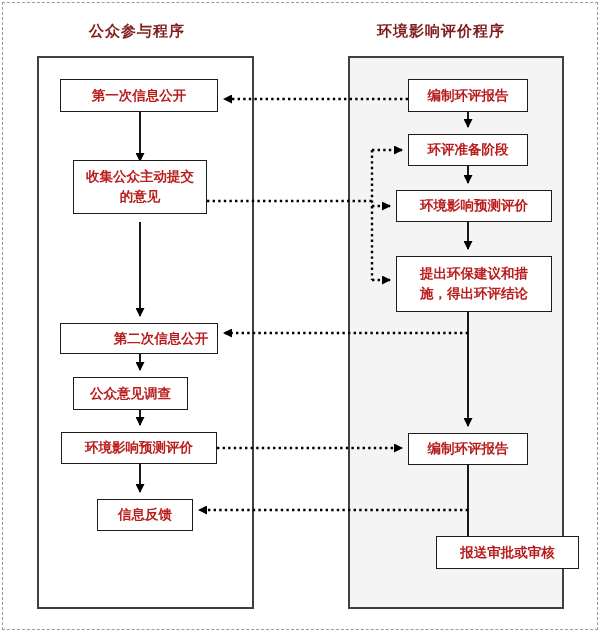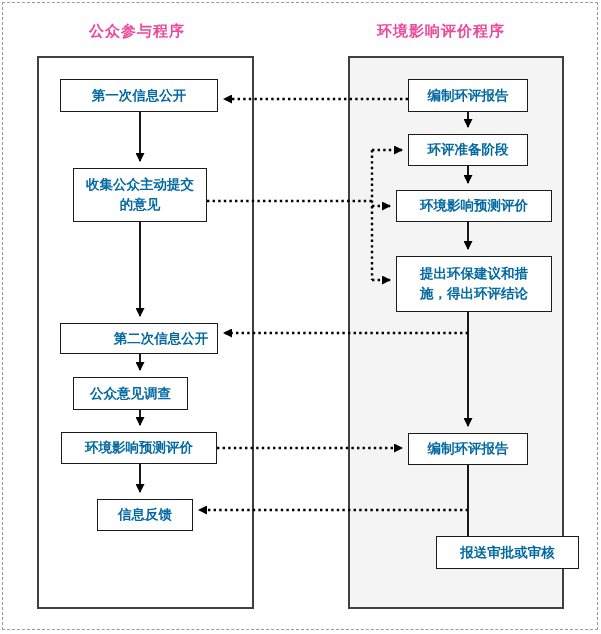--- a/index.html
+++ b/index.html
@@ -7,44 +7,44 @@
     position:relative;width:601px;height:634px;background:#ffffff;
     font-family:"Liberation Serif","DejaVu Serif",serif;
     overflow:hidden;
   }
   .outer-border{
     position:absolute;left:2px;top:2px;right:3px;bottom:4px;
     border:1px dashed #999999;pointer-events:none;
   }
   .heading{
     position:absolute;top:21px;height:20px;line-height:20px;
-    font-size:15px;font-weight:bold;color:#ec4899;text-align:center;
+    font-size:15px;font-weight:bold;color:#7f1d1d;text-align:center;
     letter-spacing:1px;white-space:nowrap;
   }
   .heading.left{left:57px;width:160px;}
   .heading.right{left:361px;width:160px;}
   .panel{
     position:absolute;top:56px;height:553px;box-sizing:border-box;
     border:2px solid #404040;
   }
   .panel.left{left:37px;width:217px;background:#ffffff;}
   .panel.right{left:348px;width:216px;background:#f4f4f4;}
   .node{
     position:absolute;box-sizing:border-box;background:#ffffff;
-    border:1.5px solid #1c1c1c;color:#0369a1;font-weight:bold;
+    border:1.5px solid #1c1c1c;color:#b91c1c;font-weight:bold;
     font-size:13.5px;line-height:20px;text-align:center;
     display:flex;align-items:center;justify-content:center;
     z-index:3;
   }
   svg.links{position:absolute;left:0;top:0;z-index:2;pointer-events:none;}
   .solid-edge{stroke:#000;stroke-width:1.8px;fill:none;}
   .dotted-edge{stroke:#000;stroke-width:2.4px;fill:none;stroke-dasharray:2.4 3.2;}
   
   #n-l0{left:60px;top:79px;width:158px;height:33px;}
-  #n-l1{left:73px;top:168px;width:134px;height:54px;padding:0 8px;}
+  #n-l1{left:73px;top:160px;width:134px;height:54px;padding:0 8px;}
   #n-l2{left:60px;top:323px;width:158px;height:31px;padding-left:44px;}
   #n-l3{left:73px;top:377px;width:115px;height:33px;}
   #n-l4{left:61px;top:432px;width:156px;height:32px;}
   #n-l5{left:97px;top:499px;width:96px;height:32px;}
   #n-r0{left:408px;top:79px;width:120px;height:33px;}
   #n-r1{left:408px;top:134px;width:120px;height:32px;}
   #n-r2{left:396px;top:190px;width:156px;height:32px;}
   #n-r3{left:396px;top:256px;width:156px;height:56px;padding:0 12px;}
   #n-r4{left:408px;top:433px;width:120px;height:32px;}
   #n-r5{left:408px;top:536px;width:143px;height:33px;margin-left:28px;}

